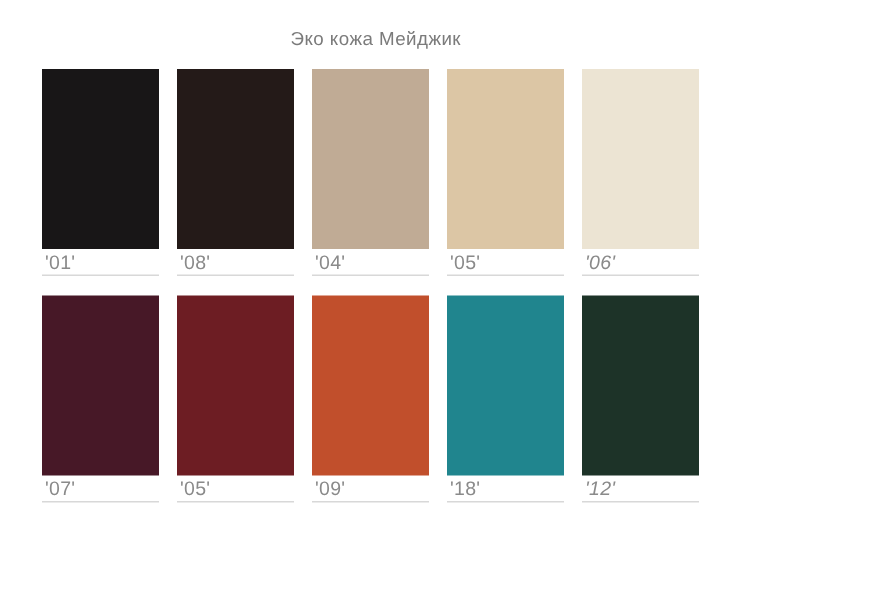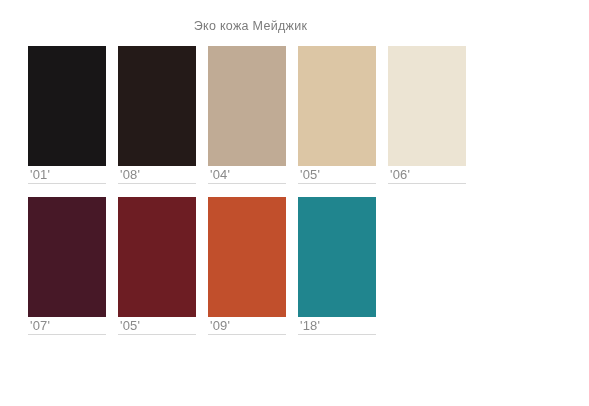--- a/index.html
+++ b/index.html
@@ -48,20 +48,21 @@
     margin-top: 13px;
   }
   .cell {
     width: 78px;
     margin-right: 12px;
     display: flex;
     flex-direction: column;
   }
   .cell:last-child {
     margin-right: 0;
+    font-style: italic;
   }
   .swatch {
     width: 78px;
     height: 120px;
     display: block;
   }
   .label-bar {
     height: 18px;
     border-bottom: 1px solid #d8d8d8;
     display: flex;
@@ -137,16 +138,22 @@
         <div class="label-bar">
           <span class="label">'09'</span>
         </div>
       </div>
       <div class="cell">
         <div class="swatch" style="background-color: rgb(32, 133, 142);"></div>
         <div class="label-bar">
           <span class="label">'18'</span>
         </div>
       </div>
+      <div class="cell">
+        <div class="swatch" style="background-color: rgb(29, 51, 40);"></div>
+        <div class="label-bar">
+          <span class="label">'12'</span>
+        </div>
+      </div>
     </div>
 
   </div>
 </div>
 
 </body></html>

